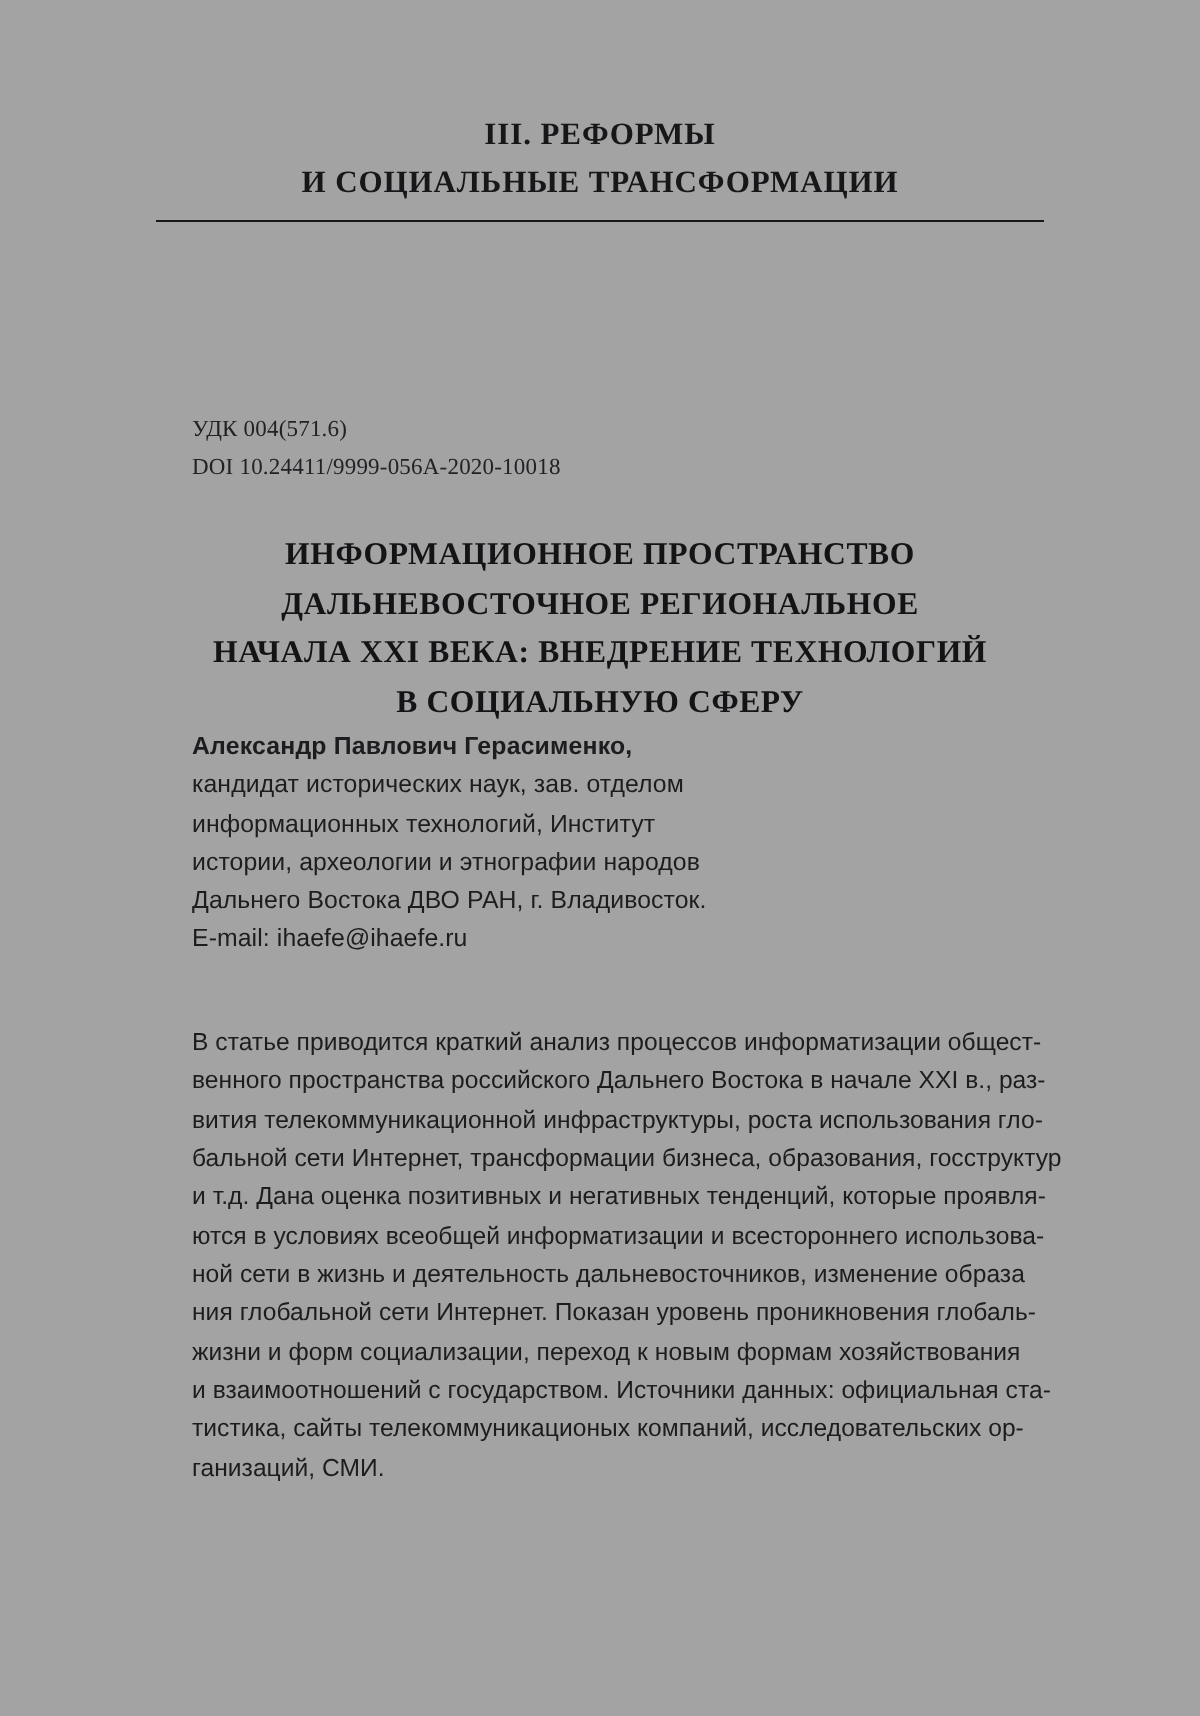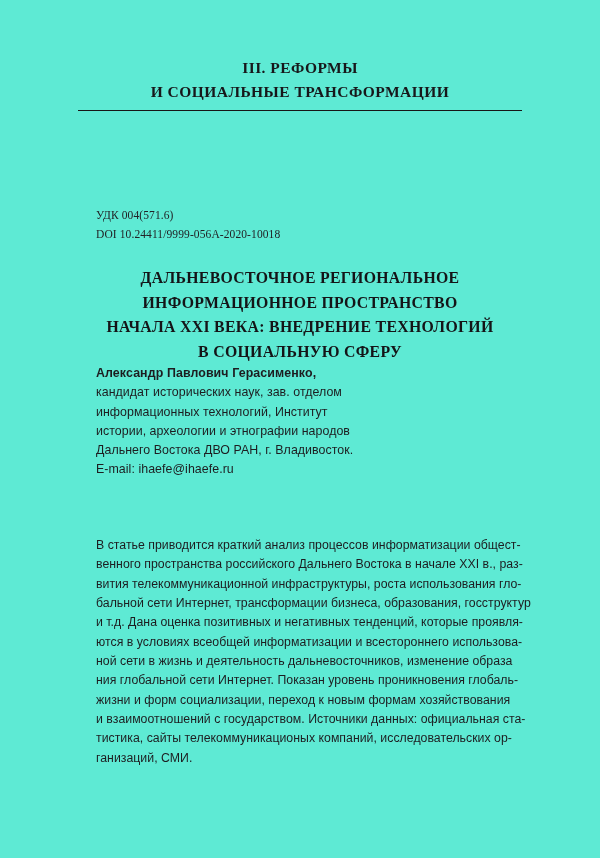--- a/index.html
+++ b/index.html
@@ -11,21 +11,21 @@
   body {
     font-family: "Liberation Serif", "DejaVu Serif", serif;
     color: #1a1a1a;
     -webkit-font-smoothing: antialiased;
   }
   .page {
     position: relative;
     width: 600px;
     height: 858px;
     margin: 0 auto;
-    background: #5eead4;
+    background: #a3a3a3;
     overflow: hidden;
     box-sizing: border-box;
   }
 
   
   .section-header {
     position: absolute;
     left: 78px;
     top: 56px;
     width: 444px;
@@ -98,21 +98,21 @@
   }
   .author-block .aline.name {
     font-weight: 700;
     letter-spacing: 0.1px;
   }
 
   
   .abstract-block {
     position: absolute;
     left: 96px;
-    top: 536px;
+    top: 512px;
     width: 409px;
   }
   .abstract-block .pline {
     font-family: "Liberation Sans", "DejaVu Sans", sans-serif;
     font-size: 12.3px;
     line-height: 19.35px;
     color: #1d1d20;
     letter-spacing: 0.02px;
     text-align: justify;
     text-align-last: justify;
@@ -155,22 +155,22 @@
     <div class="line">И СОЦИАЛЬНЫЕ ТРАНСФОРМАЦИИ</div>
   </div>
   <div class="header-rule"></div>
 
   <div class="ident-block">
     <div class="ident-line">УДК 004(571.6)</div>
     <div class="ident-line">DOI 10.24411/9999-056A-2020-10018</div>
   </div>
 
   <div class="article-title">
+    <div class="tline">ИНФОРМАЦИОННОЕ ПРОСТРАНСТВО</div>
     <div class="tline">ДАЛЬНЕВОСТОЧНОЕ  РЕГИОНАЛЬНОЕ</div>
-    <div class="tline">ИНФОРМАЦИОННОЕ ПРОСТРАНСТВО</div>
     <div class="tline">НАЧАЛА XXI ВЕКА: ВНЕДРЕНИЕ ТЕХНОЛОГИЙ</div>
     <div class="tline">В СОЦИАЛЬНУЮ СФЕРУ</div>
   </div>
 
   <div class="author-block">
     <div class="aline name">Александр Павлович Герасименко,</div>
     <div class="aline">кандидат исторических наук, зав. отделом</div>
     <div class="aline">информационных  технологий,  Институт</div>
     <div class="aline">истории, археологии и этнографии народов</div>
     <div class="aline">Дальнего Востока ДВО РАН, г. Владивосток.</div>

